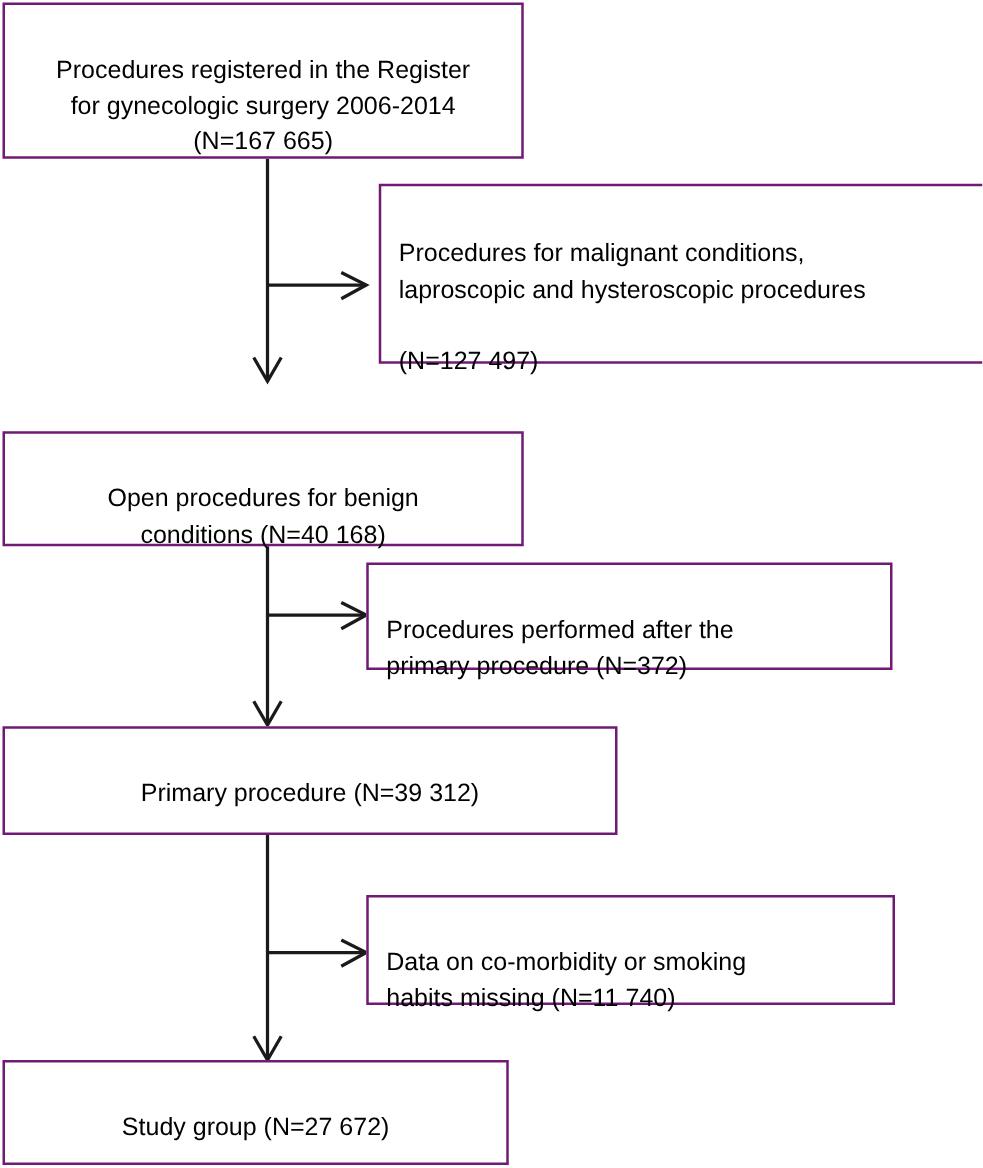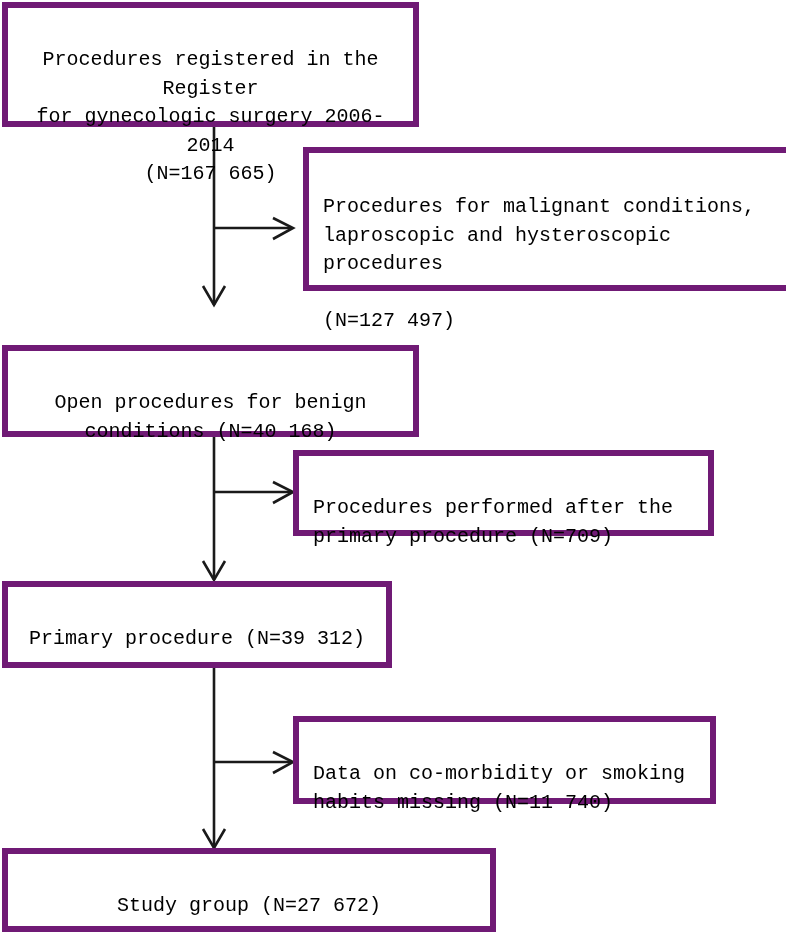--- a/index.html
+++ b/index.html
@@ -11,28 +11,27 @@
     position: relative;
     width: 786px;
     height: 934px;
     background: #ffffff;
     font-family: "Liberation Sans", sans-serif;
     overflow: hidden;
   }
   .node {
     position: absolute;
     box-sizing: border-box;
-    border: 6px solid #701a75;
+    border: 2px solid #701a75;
     background: #ffffff;
     color: #000000;
     font-size: 20px;
     line-height: 1.42;
     padding: 8px 14px;
     white-space: pre-line;
-    font-family: Liberation Mono, monospace;
   }
   .node.main {
     text-align: center;
   }
   .node.side {
     text-align: left;
   }
   .node .node-text {
     display: block;
   }
@@ -87,38 +86,38 @@
     <span class="node-text">Procedures registered in the Register
 for gynecologic surgery 2006-2014
 (N=167 665)</span>
   </div>
 
   <div class="node main" style="left:2px; top:305px; width:417px; height:92px;margin-top:40px;">
     <span class="node-text">Open procedures for benign
 conditions (N=40 168)</span>
   </div>
 
-  <div class="node main" style="left:2px; top:581px; width:390px; height:87px;">
+  <div class="node main" style="left:2px; top:581px; width:492px; height:87px;">
     <span class="node-text">Primary procedure (N=39 312)</span>
   </div>
 
-  <div class="node main" style="left:2px; top:848px; width:494px; height:84px;">
+  <div class="node main" style="left:2px; top:848px; width:405px; height:84px;">
     <span class="node-text">Study group (N=27 672)</span>
   </div>
 
   <div class="node side" style="left:293px; top:147px; width:491px; height:144px; padding-top:12px;margin-left:10px;">
     <span class="node-text">Procedures for malignant conditions,
 laproscopic and hysteroscopic procedures
 
 (N=127 497)</span>
   </div>
 
   <div class="node side" style="left:293px; top:450px; width:421px; height:86px; padding-top:10px;">
     <span class="node-text">Procedures performed after the
-primary procedure (N=709)</span>
+primary procedure (N=372)</span>
   </div>
 
   <div class="node side" style="left:293px; top:716px; width:423px; height:88px; padding-top:10px;">
     <span class="node-text">Data on co-morbidity or smoking
 habits missing (N=11 740)</span>
   </div>
 
 </div>
 
 </body></html>

